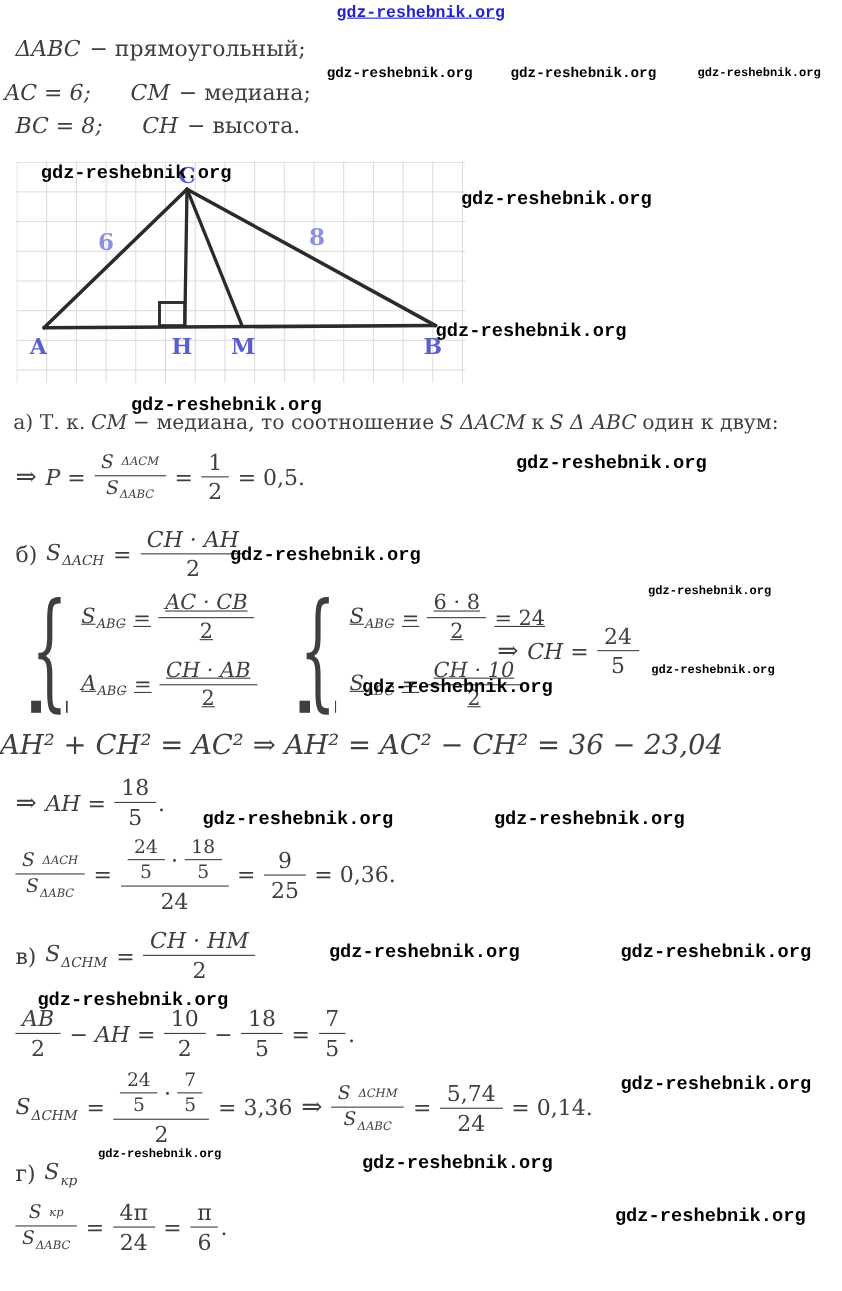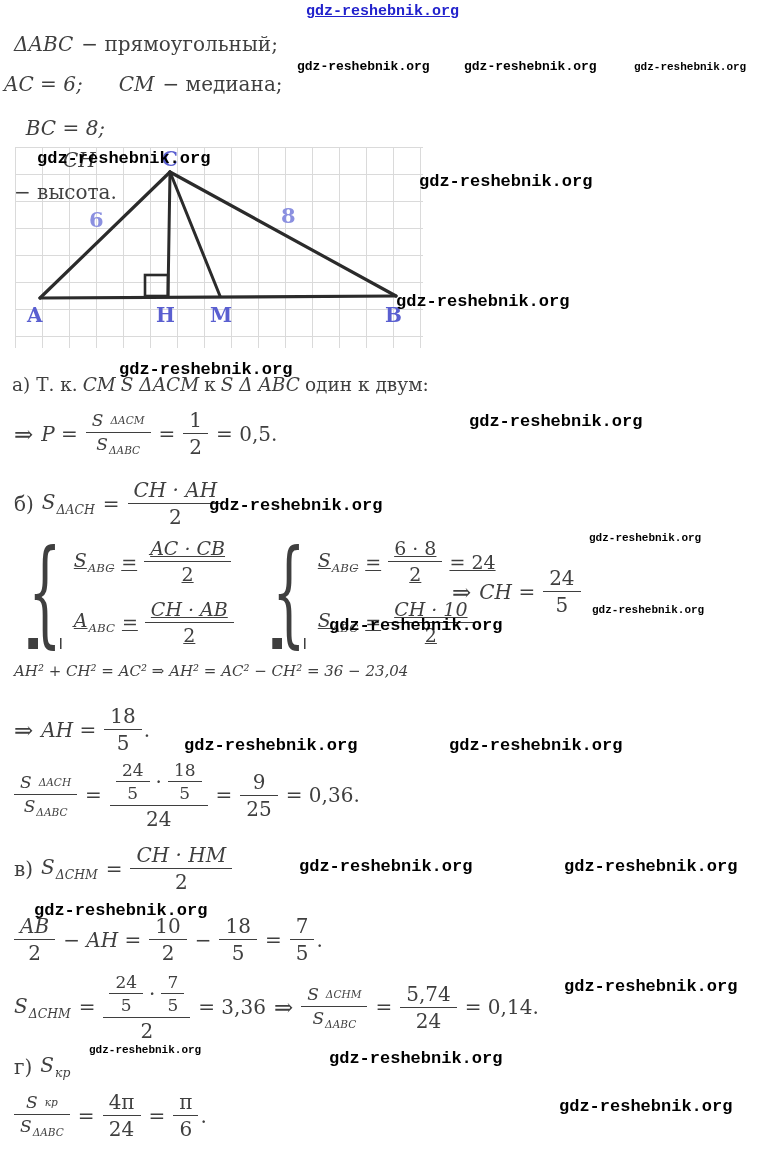--- a/index.html
+++ b/index.html
@@ -47,21 +47,21 @@
 
   <div class="mrow" style="left:14px;top:32px;">
     <span>ΔABC</span>
     <span class="txt">− прямоугольный;</span>
   </div>
   <div class="mrow" style="left:4px;top:72px;">
     <span>AC = 6;</span>
     <span class="gap-lg">CM</span>
     <span class="txt">− медиана;</span>
   </div>
-  <div class="mrow" style="left:14px;top:116px;flex-direction:column;">
+  <div class="mrow" style="left:14px;top:102px;">
     <span>BC = 8;</span>
     <span class="gap-lg">CH</span>
     <span class="txt">− высота.</span>
   </div>
 
   <div id="figure">
     <svg width="408" height="201" viewBox="0 0 408 201">
       <line x1="25" y1="151" x2="381" y2="149" stroke="#2b2b2b" stroke-width="3.2" stroke-linecap="round"></line>
       <line x1="25" y1="151" x2="155" y2="25" stroke="#2b2b2b" stroke-width="3.2" stroke-linecap="round"></line>
       <line x1="155" y1="25" x2="381" y2="149" stroke="#2b2b2b" stroke-width="3.2" stroke-linecap="round"></line>
@@ -74,20 +74,21 @@
     <span class="figlabel" style="left:141px;top:156px;">H</span>
     <span class="figlabel" style="left:195px;top:156px;">M</span>
     <span class="figlabel" style="left:370px;top:156px;">B</span>
     <span class="figside" style="left:74px;top:60px;">6</span>
     <span class="figside" style="left:266px;top:56px;">8</span>
   </div>
 
   <div class="mrow" style="left:12px;top:374px;font-size:18.5px;gap:5px;">
     <span class="txt">а) Т. к.</span>
     <span>CM</span>
+    <span class="txt">− медиана, то соотношение</span>
     <span>S ΔACM</span>
     <span class="txt">к</span>
     <span>S Δ ABC</span>
     <span class="txt">один к двум:</span>
   </div>
 
   <div class="mrow" style="left:14px;top:408px;">
     <span class="arrow">⇒</span>
     <span>P =</span>
     <span class="frac fs17">
@@ -162,21 +163,21 @@
 
   <div class="mrow" style="left:452px;top:566px;">
     <span class="arrow">⇒</span>
     <span>CH =</span>
     <span class="frac">
       <span class="fr-num up">24</span>
       <span class="fr-den up">5</span>
     </span>
   </div>
 
-  <div class="mrow" style="left:14px;top:662px;font-size:15px;">
+  <div class="mrow" style="left:0;top:662px;font-size:25px;">
     <span>AH² + CH² = AC² ⇒ AH² = AC² − CH² = 36 − 23,04</span>
   </div>
 
   <div class="mrow" style="left:14px;top:704px;">
     <span class="arrow">⇒</span>
     <span>AH =</span>
     <span class="frac">
       <span class="fr-num up">18</span>
       <span class="fr-den up">5</span>
     </span>

